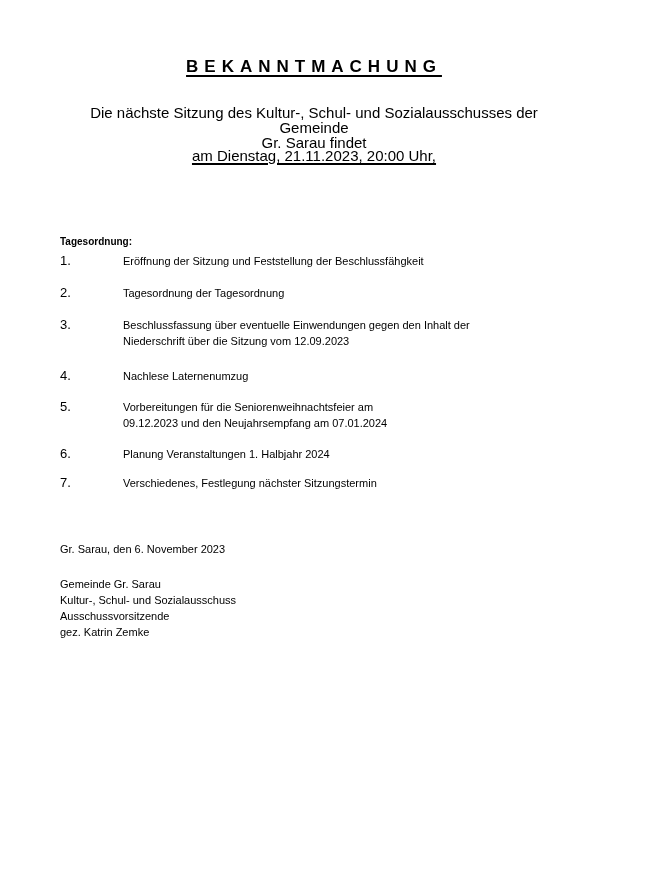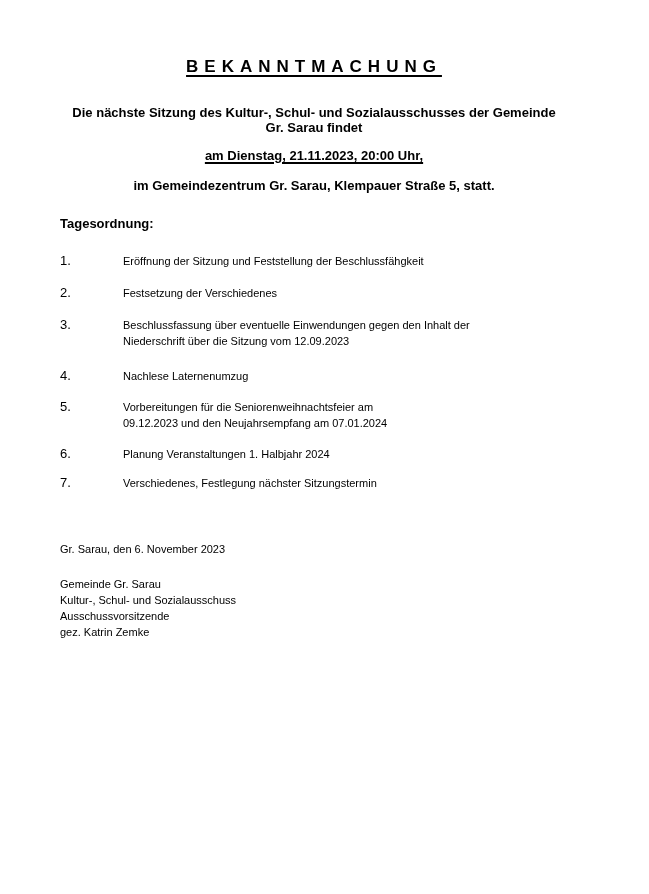--- a/index.html
+++ b/index.html
@@ -27,39 +27,39 @@
     top: 57px;
     font-size: 17px;
     font-weight: bold;
     letter-spacing: 6px;
     text-decoration: underline;
     text-decoration-thickness: 2px;
     text-underline-offset: 3px;
     white-space: nowrap;
   }
   .bold-line {
-    font-size: 13px;
-    font-weight: bold;
+    font-size: 15px;
+    font-weight: normal;
     line-height: 15px;
     white-space: nowrap;
   }
   .intro { top: 105px; }
   .intro .bold-line { white-space: normal; }
   .dateline {
     top: 148px;
   }
   .dateline span {
     text-decoration: underline;
     text-decoration-thickness: 1.5px;
     text-underline-offset: 2px;
   }
   .locationline { top: 178px; }
   .agenda-heading {
-    top: 216px;
-    font-size: 13px;
+    top: 236px;
+    font-size: 10px;
     font-weight: bold;
   }
   .agenda-row {
     left: 60px;
     width: 530px;
     display: flex;
     font-size: 13px;
     line-height: 16px;
   }
   .agenda-num {
@@ -83,35 +83,34 @@
 
   <div class="abs centered intro">
     <div class="bold-line">Die nächste Sitzung des Kultur-, Schul- und Sozialausschusses der Gemeinde</div>
     <div class="bold-line">Gr. Sarau findet</div>
   </div>
 
   <div class="abs centered dateline bold-line">
     <span>am Dienstag, 21.11.2023, 20:00 Uhr,</span>
   </div>
 
-  <div class="abs centered locationline bold-line">im Gemeindezentrum Gr. Sarau, Klempauer Straße 5, statt.</div>
 
   <div class="abs agenda-heading leftcol">Tagesordnung:</div>
 
   <div class="abs agenda-row" style="top:253px">
     <div class="agenda-num">1.</div>
     <div class="agenda-text">
       <div class="body-line">Eröffnung der Sitzung und Feststellung der Beschlussfähgkeit</div>
     </div>
   </div>
 
   <div class="abs agenda-row" style="top:285px">
     <div class="agenda-num">2.</div>
     <div class="agenda-text">
-      <div class="body-line">Festsetzung der Verschiedenes</div>
+      <div class="body-line">Tagesordnung der Tagesordnung</div>
     </div>
   </div>
 
   <div class="abs agenda-row" style="top:317px">
     <div class="agenda-num">3.</div>
     <div class="agenda-text">
       <div class="body-line">Beschlussfassung über eventuelle Einwendungen gegen den Inhalt der</div>
       <div class="body-line">Niederschrift über die Sitzung vom 12.09.2023</div>
     </div>
   </div>

